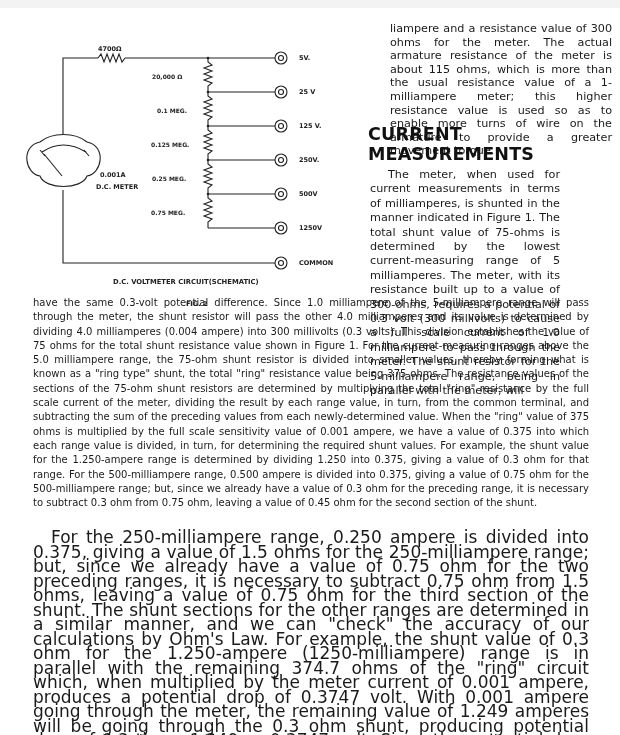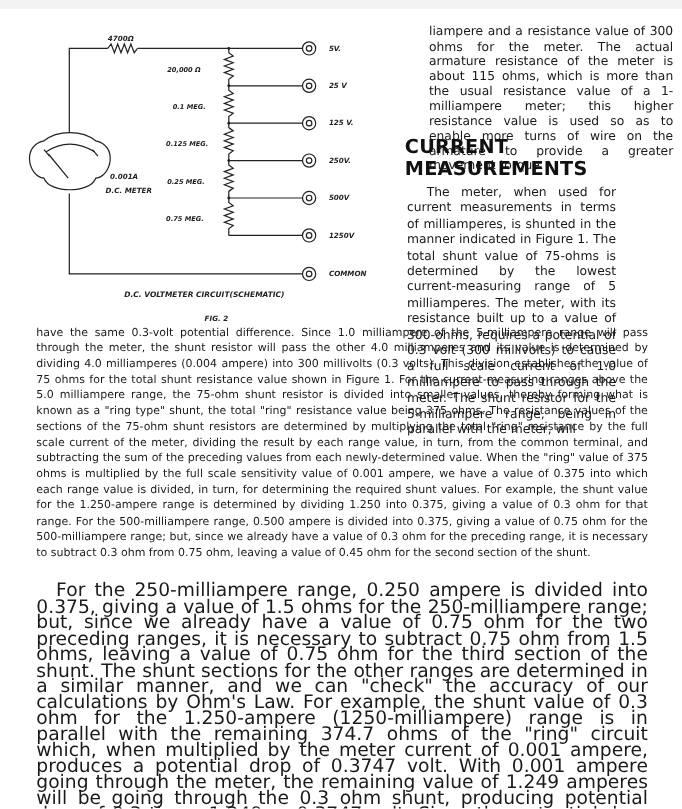--- a/index.html
+++ b/index.html
@@ -4,21 +4,21 @@
 <style>
   html, body { margin: 0; padding: 0; }
   body {
     width: 620px; height: 735px; overflow: hidden;
     background: #ffffff;
     font-family: "DejaVu Sans", sans-serif;
     color: #1a1a1a;
     position: relative;
   }
   .topbar { position: absolute; left: 0; top: 0; width: 620px; height: 8px; background: #f3f3f3; }
-  .diagram { position: absolute; left: 0; top: 0; width: 350px; height: 300px; font-style: italic; }
+  .diagram { position: absolute; left: 0; top: 14px; width: 350px; height: 300px; }
   .diagram svg { width: 350px; height: 300px; }
   .dlabel { font-family: "DejaVu Sans", sans-serif; font-weight: bold; fill: #222; }
   .col-right {
     position: absolute; left: 354px; top: 22px; width: 222px;
     font-size: 11.2px; line-height: 13.6px; text-align: justify; margin-left: 36px;
   }
   .col-right p { margin: 0; }
   .heading {
     position: absolute; left: 368px; top: 124px;
     font-size: 17.5px; font-weight: bold; letter-spacing: 0.2px;

